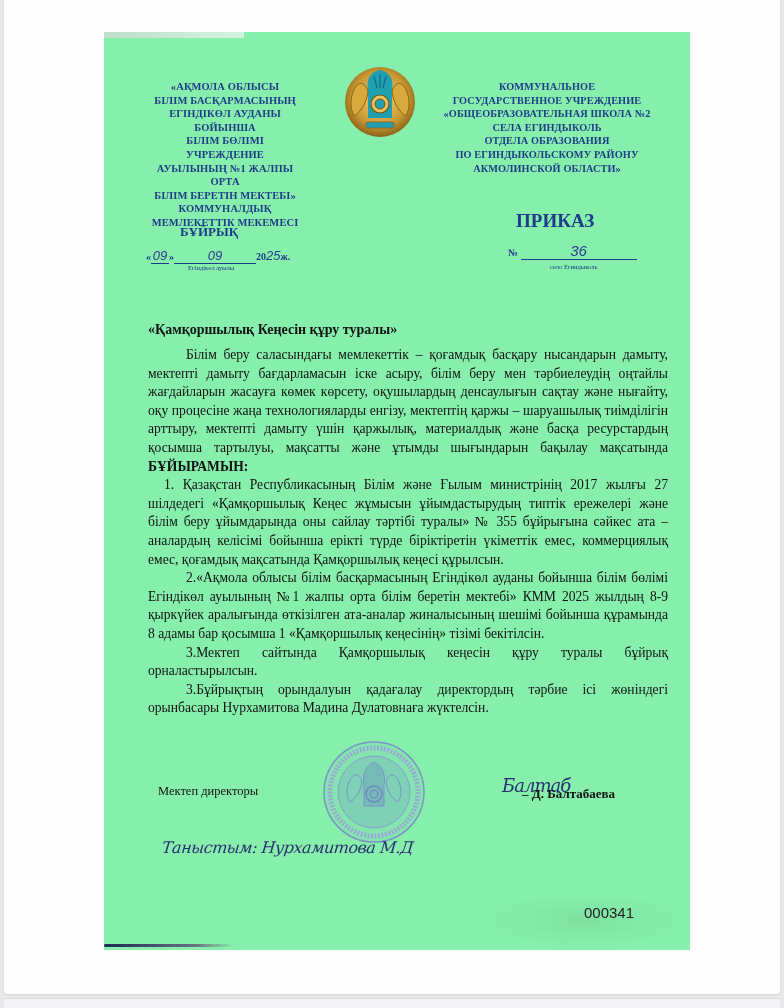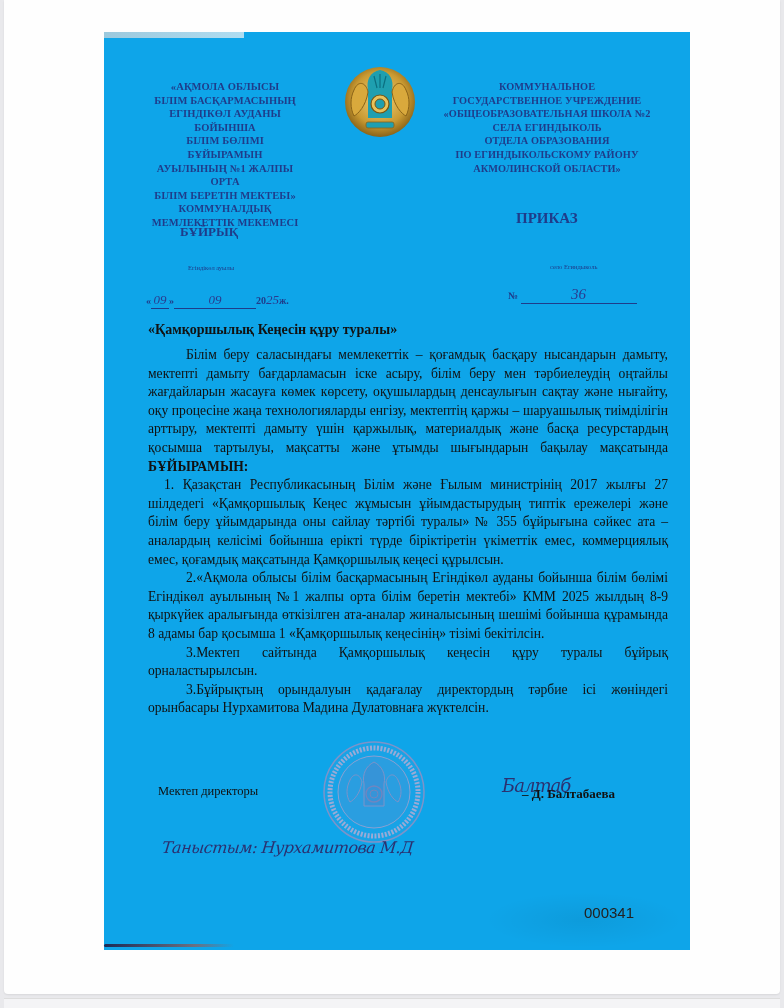--- a/index.html
+++ b/index.html
@@ -1,28 +1,28 @@
 <!DOCTYPE html>
 <html><head>
 <meta charset="utf-8">
 <style>
   html, body { margin:0; padding:0; }
   body { width:784px; height:1008px; background:#e9e9ec; position:relative; overflow:hidden; font-family:"Liberation Serif", serif; }
   .frame { position:absolute; left:4px; top:0; width:776px; height:994px; background:#fefefe; border-radius:0 0 4px 4px; box-shadow:0 1px 2px rgba(0,0,0,0.08); }
   .bottom-strip { position:absolute; left:4px; top:998px; width:776px; height:10px; background:#f4f4f6; border-top:1px solid #ddd; }
-  .page { position:absolute; left:100px; top:32px; width:586px; height:918px; background:#0ea5e9; }
+  .page { position:absolute; left:100px; top:32px; width:586px; height:918px; background:#86efac; }
   .page-topedge { position:absolute; left:0; top:0; width:140px; height:6px; background:linear-gradient(90deg,#d8d8d8,#f5f5f5); opacity:.7; }
   .hdr { position:absolute; top:48px; text-align:center; color:#1f3c8a; font-weight:bold; font-size:10.5px; line-height:13.6px; letter-spacing:0.1px; }
   .hdr-left { left:46px; width:150px; }
   .hdr-right { left:318px; width:250px; font-size:10.3px; }
   .emblem { position:absolute; left:240px; top:34px; width:72px; height:72px; }
   .title-kz { position:absolute; left:76px; top:192px; color:#1f3c8a; font-weight:bold; font-size:13px; }
-  .title-ru { position:absolute; left:412px; top:178px; color:#1f3c8a; font-weight:bold; font-size:15px; }
+  .title-ru { position:absolute; left:412px; top:178px; color:#1f3c8a; font-weight:bold; font-size:19px; }
   .dateline { position:absolute; left:42px; top:216px; color:#1f3c8a; font-size:10px; font-weight:bold; white-space:nowrap; }
-  .hand { font-family:Liberation Serif, serif; font-weight:normal; color:#2a3b8f; font-size:13px; font-style:italic;margin-top:44px; }
+  .hand { font-family:Liberation Sans, sans-serif; font-weight:normal; color:#2a3b8f; font-size:13px; font-style:italic; }
   .uline { display:inline-block; border-bottom:1px solid #1f3c8a; text-align:center; }
   .place-kz { position:absolute; left:84px; top:232px; font-size:6.5px; color:#1f3c8a; }
   .numline { position:absolute; left:404px; top:210px; color:#1f3c8a; font-size:10px; font-weight:bold; }
   .place-ru { position:absolute; left:446px; top:231px; font-size:6.5px; color:#1f3c8a; }
   .doc-subject { position:absolute; left:44px; top:290px; font-weight:bold; font-size:14px; color:#111; }
   .body { position:absolute; left:44px; top:314px; width:520px; font-size:13.6px; line-height:18.6px; color:#111; text-align:justify; }
   .body p { margin:0; }
   .ind { text-indent:38px; }
   .ind1 { text-indent:16px; }
   .sign-label { position:absolute; left:54px; top:752px; font-weight:normal; font-size:12.5px; color:#111; }
@@ -38,21 +38,21 @@
 <body>
 
 <div class="frame">
   <div class="page">
     <div class="page-topedge"></div>
 
     <div class="hdr hdr-left">
       <div>«АҚМОЛА ОБЛЫСЫ</div>
       <div>БІЛІМ БАСҚАРМАСЫНЫҢ</div>
       <div>ЕГІНДІКӨЛ АУДАНЫ БОЙЫНША</div>
-      <div>БІЛІМ БӨЛІМІ БҰЙЫРАМЫН</div>
+      <div>БІЛІМ БӨЛІМІ УЧРЕЖДЕНИЕ</div>
       <div>АУЫЛЫНЫҢ №1 ЖАЛПЫ ОРТА</div>
       <div>БІЛІМ БЕРЕТІН МЕКТЕБІ»</div>
       <div>КОММУНАЛДЫҚ</div>
       <div>МЕМЛЕКЕТТІК МЕКЕМЕСІ</div>
     </div>
 
     <svg class="emblem" viewBox="0 0 72 72">
       <defs>
         <radialGradient id="gold" cx="50%" cy="45%" r="55%">
           <stop offset="0%" stop-color="#f4d27a"></stop>

